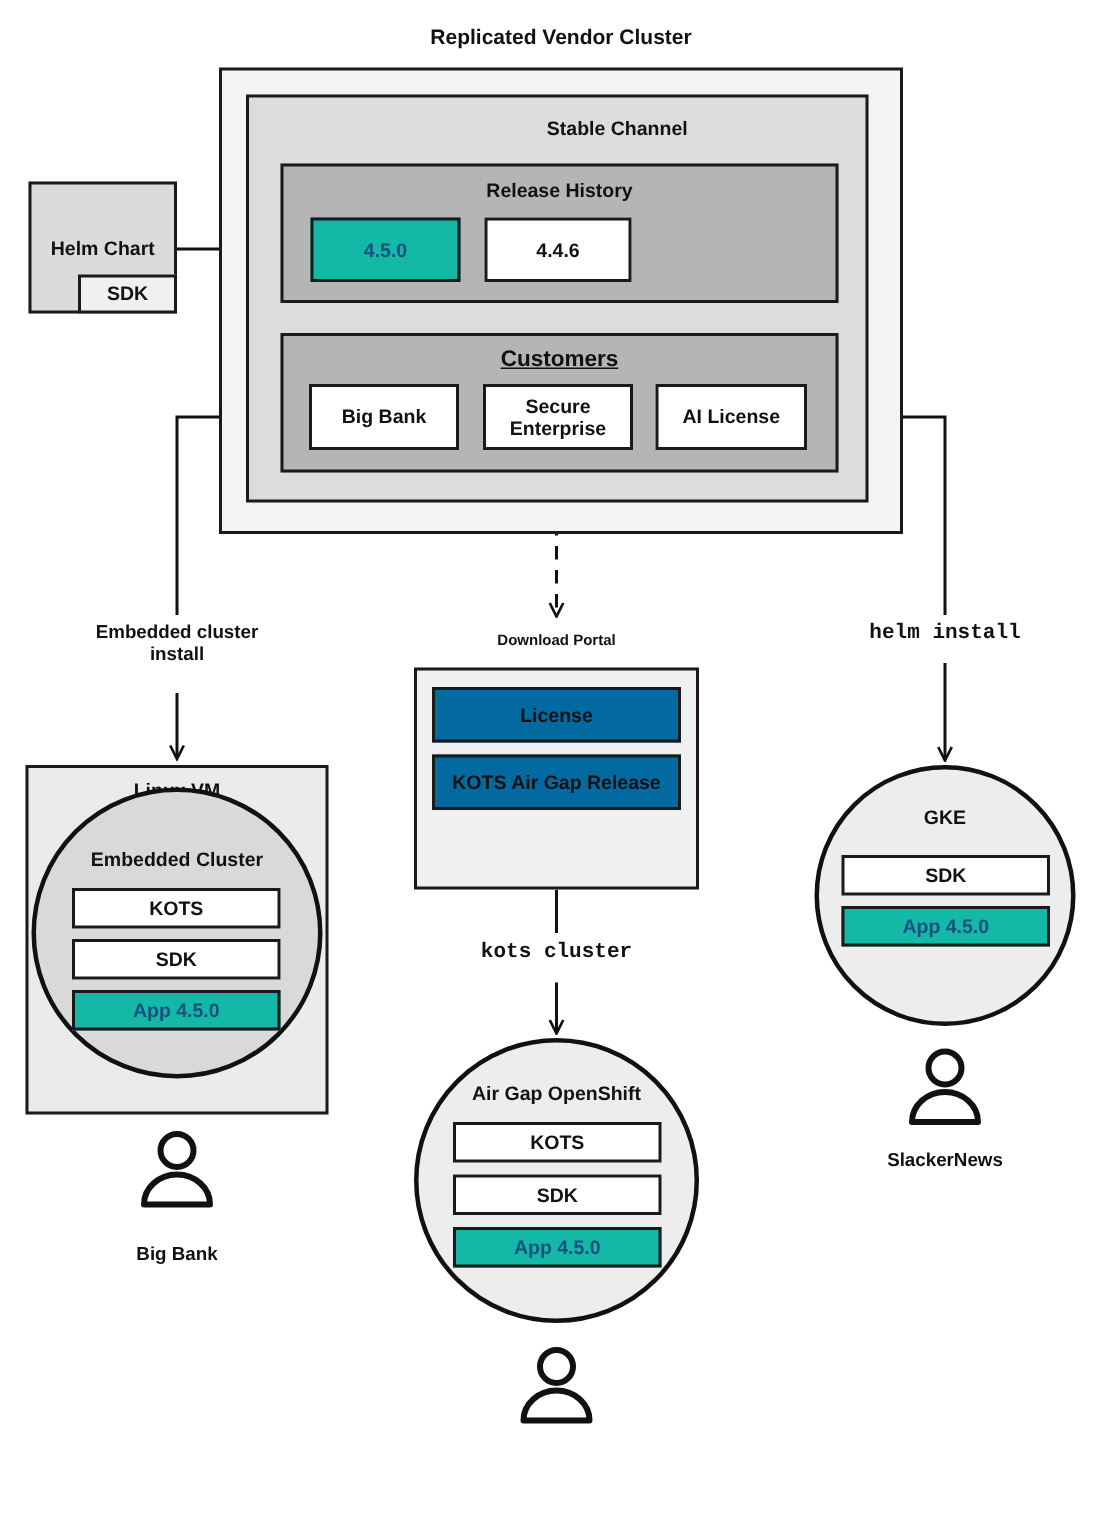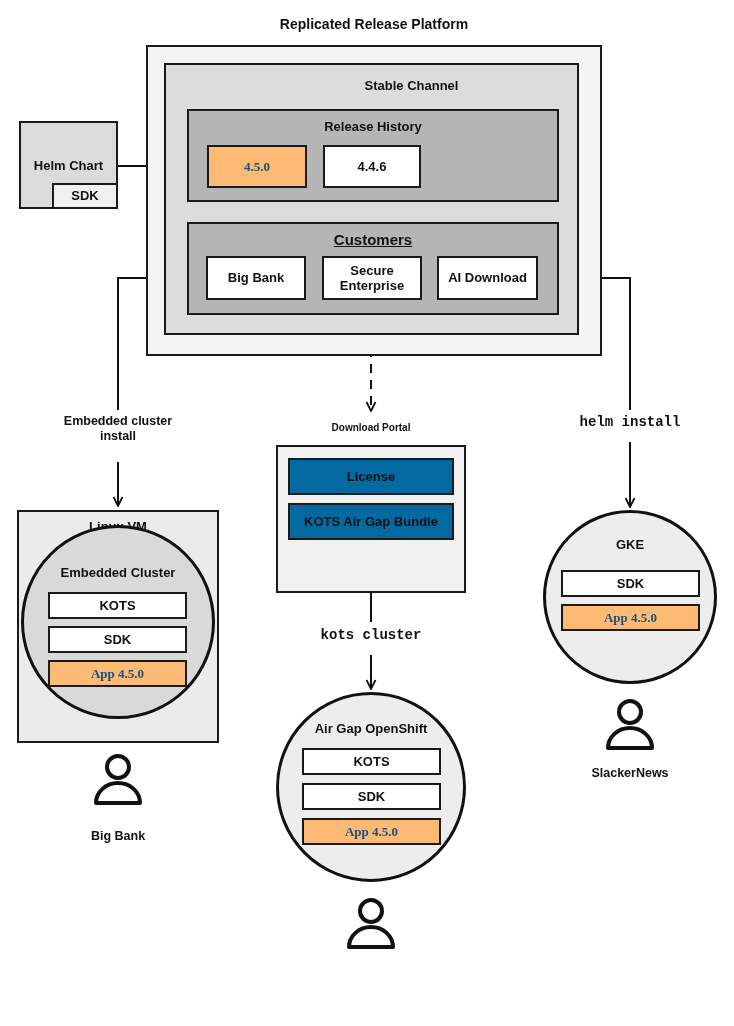--- a/index.html
+++ b/index.html
@@ -12,21 +12,21 @@
   .box{position:absolute;box-sizing:border-box;border:2px solid #1a1a1a;}
   .lbl{position:absolute;box-sizing:border-box;text-align:center;
        font-weight:bold;white-space:pre;line-height:1.18;}
 
   
   .f-outer{background:#F4F4F4;}
   .f-chan{background:#DCDCDC;}
   .f-rel{background:#B5B5B5;}
   .f-helm{background:#DBDBDB;}
   .f-white{background:#FFFFFF;}
-  .f-blue{background:#fdba74;border-color:#3B78B4;color:#18517F;font-family:Liberation Serif, serif;}
+  .f-blue{background:#14b8a6;border-color:#3B78B4;color:#18517F;}
   .f-light{background:#F0F0F0;}
   .f-grey{background:#0369a1;}
   .f-vm{background:#EBEBEB;}
   .f-circ{background:#D9D9D9;}
   .f-circ2{background:#EDEDED;}
 
   .cell{position:absolute;box-sizing:border-box;border:2px solid #1a1a1a;
         display:flex;align-items:center;justify-content:center;
         text-align:center;font-weight:bold;font-size:13px;line-height:1.16;}
 
@@ -59,56 +59,56 @@
       <path d="M371,300 L371,410" stroke-dasharray="9 7" marker-end="url(#arw)"></path>
 
       <path d="M371,593 L371,622"></path>
       <path d="M371,655 L371,688" marker-end="url(#arw)"></path>
 
       <path d="M538,278 L630,278 L630,410"></path>
       <path d="M630,442 L630,506" marker-end="url(#arw)"></path>
     </g>
   </svg>
 
-  <div class="title" style="left:147px;top:16px;width:454px;font-size:14px;">Replicated Release Platform</div>
+  <div class="title" style="left:147px;top:16px;width:454px;font-size:14px;">Replicated Vendor Cluster</div>
 
   <div class="box f-outer" style="left:146px;top:45px;width:456px;height:311px;"></div>
 
   <div class="box f-chan" style="left:164px;top:63px;width:415px;height:272px;"></div>
   <div class="title" style="left:164px;top:78px;width:415px;font-size:13px;padding-left:40px;">Stable Channel</div>
 
   <div class="box f-rel" style="left:187px;top:109px;width:372px;height:93px;"></div>
   <div class="title" style="left:187px;top:119px;width:372px;font-size:13px;">Release History</div>
 
   <div class="cell f-blue" style="left:207px;top:145px;width:100px;height:43px;">4.5.0</div>
   <div class="cell f-white" style="left:323px;top:145px;width:98px;height:43px;">4.4.6</div>
 
   <div class="box f-rel" style="left:187px;top:222px;width:372px;height:93px;"></div>
   <div class="title" style="left:187px;top:231px;width:372px;font-size:15px;text-decoration:underline;">Customers</div>
 
   <div class="cell f-white" style="left:206px;top:256px;width:100px;height:44px;">Big Bank</div>
   <div class="cell f-white" style="left:322px;top:256px;width:100px;height:44px;">Secure
 Enterprise</div>
-  <div class="cell f-white" style="left:437px;top:256px;width:101px;height:44px;">AI Download</div>
+  <div class="cell f-white" style="left:437px;top:256px;width:101px;height:44px;">AI License</div>
 
   <div class="box f-helm" style="left:19px;top:121px;width:99px;height:88px;"></div>
   <div class="title" style="left:19px;top:158px;width:99px;font-size:13px;">Helm Chart</div>
   <div class="cell f-light" style="left:52px;top:183px;width:66px;height:26px;">SDK</div>
 
   <div class="lbl" style="left:38px;top:414px;width:160px;font-size:12.5px;">Embedded cluster
 install</div>
 
   <div class="lbl mono" style="left:291px;top:627px;width:160px;font-size:14px;">kots cluster</div>
 
   <div class="lbl mono" style="left:550px;top:414px;width:160px;font-size:14px;">helm install</div>
 
   <div class="title" style="left:276px;top:422px;width:190px;font-size:10px;">Download Portal</div>
   <div class="box f-light" style="left:276px;top:445px;width:190px;height:148px;"></div>
   <div class="cell f-grey" style="left:288px;top:458px;width:166px;height:37px;">License</div>
-  <div class="cell f-grey" style="left:288px;top:503px;width:166px;height:37px;">KOTS Air Gap Bundle</div>
+  <div class="cell f-grey" style="left:288px;top:503px;width:166px;height:37px;">KOTS Air Gap Release</div>
 
   <div class="box f-vm" style="left:17px;top:510px;width:202px;height:233px;"></div>
   <div class="title" style="left:17px;top:519px;width:202px;font-size:13px;">Linux VM</div>
   <div class="circle f-circ" style="left:21px;top:525px;width:194px;height:194px;"></div>
   <div class="title" style="left:21px;top:565px;width:194px;font-size:13px;">Embedded Cluster</div>
   <div class="cell f-white" style="left:48px;top:592px;width:139px;height:27px;">KOTS</div>
   <div class="cell f-white" style="left:48px;top:626px;width:139px;height:27px;">SDK</div>
   <div class="cell f-blue" style="left:48px;top:660px;width:139px;height:27px;">App 4.5.0</div>
 
   <svg class="person" style="left:88px;top:753px;" width="60" height="60" viewBox="0 0 60 60">

